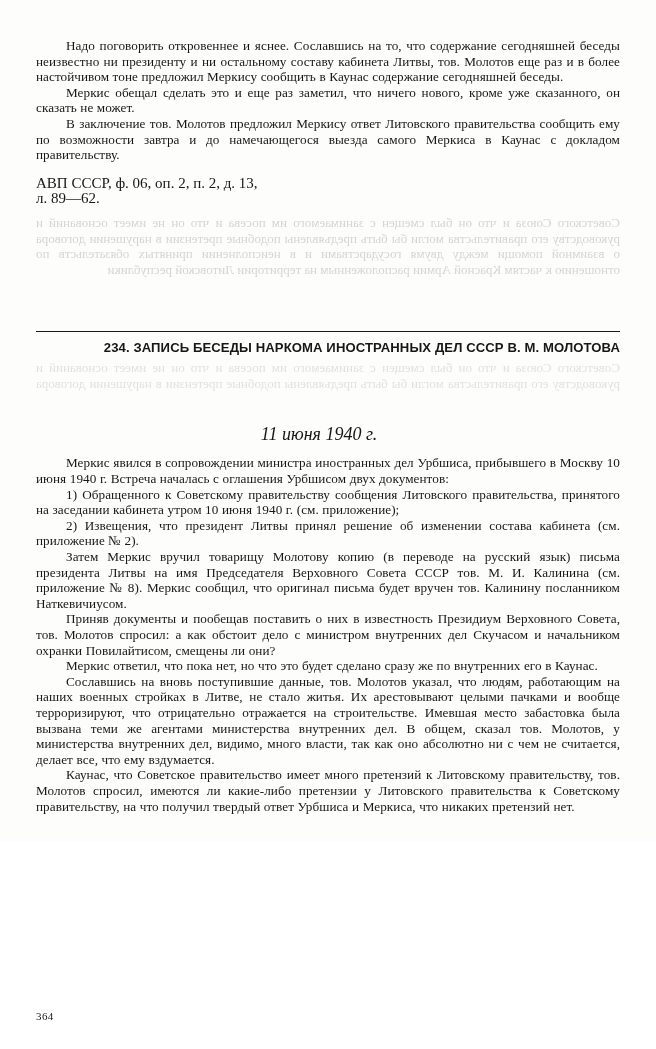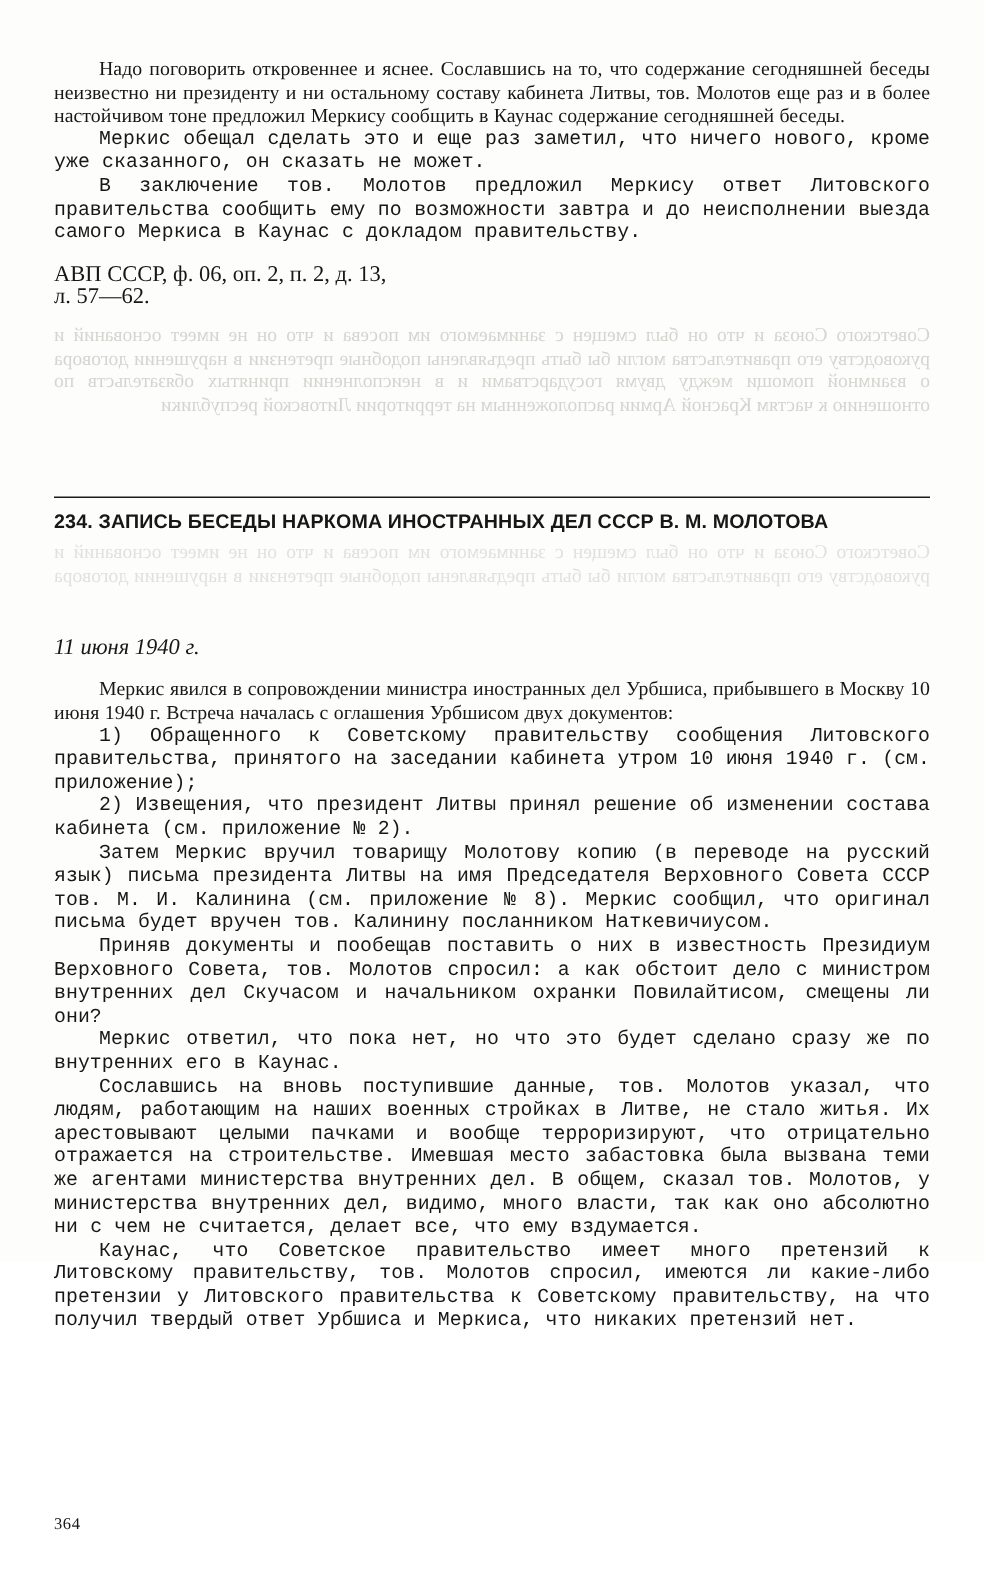--- a/index.html
+++ b/index.html
@@ -69,62 +69,62 @@
     border-top: 1.2px solid #1a1a1a;
     margin-top: 6px;
     margin-bottom: 7px;
   }
   h2.heading {
     margin: 0;
     font-family: "Liberation Sans", sans-serif;
     font-size: 13.1px;
     font-weight: bold;
     line-height: 17.5px;
-    text-align: left;
+    text-align: right;
     letter-spacing: 0.1px;
   }
   .heading-line { display: block; }
   .date {
     margin-top: 30px;
     margin-bottom: 10px;
-    font-size: 15px;
+    font-size: 18px;
     font-style: italic;
-    text-align: left;
+    text-align: center;
     padding-right: 18px;
   }
   .after-heading-ghost {
     height: 38px;
     position: relative;
     overflow: hidden;
   }
   .footer {
     position: absolute;
     left: 36px;
     top: 1010px;
     font-size: 11px;
     letter-spacing: 0.4px;
   }
-  .body-block p + p { margin-top: 0; font-family: Liberation Mono, monospace; }
+  .body-block p + p { margin-top: 0; }
 </style>
 </head>
 <body>
 
 <div class="page">
 
   <div class="content">
 
     <div class="body-block">
       <p>Надо поговорить откровеннее и яснее. Сославшись на то, что содержание сегодняшней беседы неизвестно ни президенту и ни остальному составу кабинета Литвы, тов. Молотов еще раз и в более настойчивом тоне предложил Меркису сообщить в Каунас содержание сегодняшней беседы.</p>
       <p>Меркис обещал сделать это и еще раз заметил, что ничего нового, кроме уже сказанного, он сказать не может.</p>
-      <p>В заключение тов. Молотов предложил Меркису ответ Литовского правительства сообщить ему по возможности завтра и до неисполнении выезда самого Меркиса в Каунас с докладом правительству.</p>
+      <p>В заключение тов. Молотов предложил Меркису ответ Литовского правительства сообщить ему по возможности завтра и до намечающегося выезда самого Меркиса в Каунас с докладом правительству.</p>
     </div>
 
     <div class="archive">
       <div>АВП СССР, ф. 06, оп. 2, п. 2, д. 13,</div>
-      <div>л. 57—62.</div>
+      <div>л. 89—62.</div>
     </div>
 
     <div class="spacer-ghost">
       <div class="ghost" style="top: 8px;">Советского Союза и что он был смещен с занимаемого им посева и что он не имеет оснований и руководству его правительства могли бы быть предъявлены подобные претензии в нарушении договора о взаимной помощи между двумя государствами и в неисполнении принятых обязательств по отношению к частям Красной Армии расположенным на территории Литовской республики</div>
     </div>
 
     <div class="rule-top"></div>
     <h2 class="heading">
       <span class="heading-line">234. ЗАПИСЬ БЕСЕДЫ НАРКОМА ИНОСТРАННЫХ ДЕЛ СССР В. М. МОЛОТОВА</span>
     </h2>

